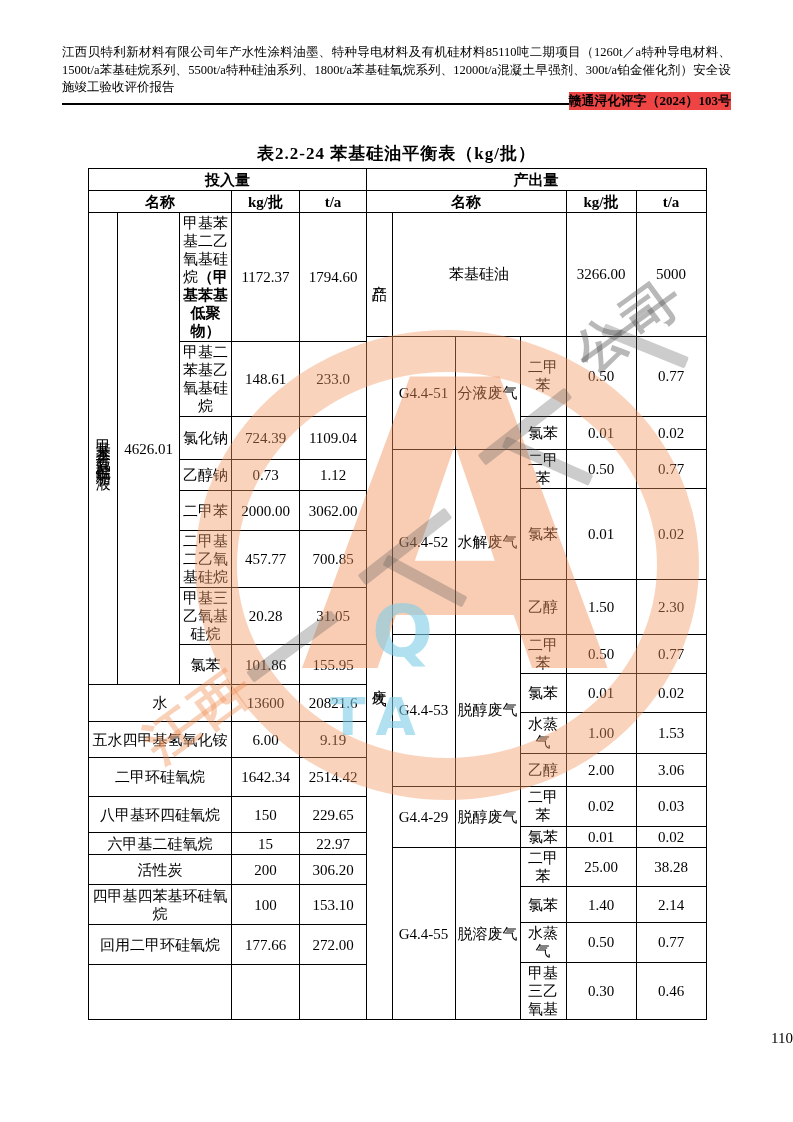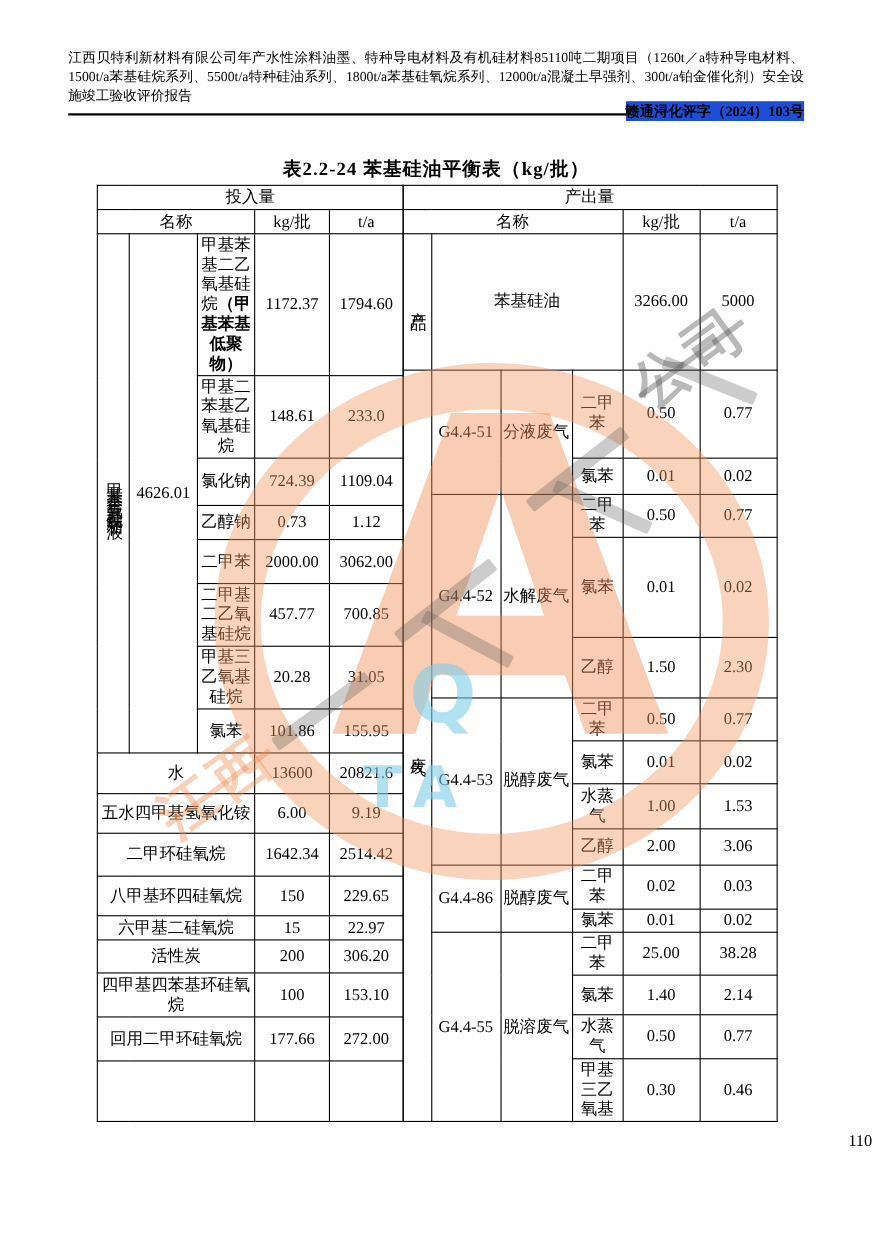--- a/index.html
+++ b/index.html
@@ -9,36 +9,36 @@
     overflow:hidden;
   }
   
   .doc-header{
     position:absolute;left:62px;top:44px;width:669px;
     font-size:12.5px;line-height:17.5px;text-align:justify;
     border-bottom:2px solid #000;padding-bottom:6px;
   }
   .doc-number{
     position:absolute;right:62px;top:92px;
-    font-size:13px;font-weight:bold;background:#1d4ed8;
+    font-size:13px;font-weight:bold;background:#ef4444;
   }
   
   .tbl-title{
     position:absolute;left:0;top:142px;width:793px;text-align:center;
     font-size:17px;font-weight:bold;letter-spacing:1px;
   }
   
   .tbl-wrap{position:absolute;left:88px;top:168px;display:flex;}
   table.tbl{border-collapse:collapse;table-layout:fixed;}
   table.tbl td{
     border:1.5px solid #000;text-align:center;vertical-align:middle;
     font-size:15px;padding:1px 2px;word-break:break-all;line-height:18px;
     overflow:hidden;
   }
-  table.tbl td.hd{font-weight:normal;}
+  table.tbl td.hd{font-weight:bold;}
   table.tbl.right-t{margin-left:-1.5px;}
   .vert{
     writing-mode:vertical-rl;text-orientation:upright;
     display:inline-block;letter-spacing:3px;line-height:1.1;
   }
   .bold{font-weight:bold;}
   
   .page-num{position:absolute;left:0;top:1030px;width:793px;text-align:right;font-size:15px;}
   
   .wm{position:absolute;pointer-events:none;z-index:6;}
@@ -257,21 +257,21 @@
       <td>水蒸气</td>
       <td>1.00</td>
       <td>1.53</td>
     </tr>
     <tr style="height:33px">
       <td>乙醇</td>
       <td>2.00</td>
       <td>3.06</td>
     </tr>
     <tr style="height:40px">
-      <td rowspan="2">G4.4-86</td>
+      <td rowspan="2">G4.4-29</td>
       <td rowspan="2">脱醇废气</td>
       <td>二甲苯</td>
       <td>0.02</td>
       <td>0.03</td>
     </tr>
     <tr style="height:20px">
       <td>氯苯</td>
       <td>0.01</td>
       <td>0.02</td>
     </tr>

